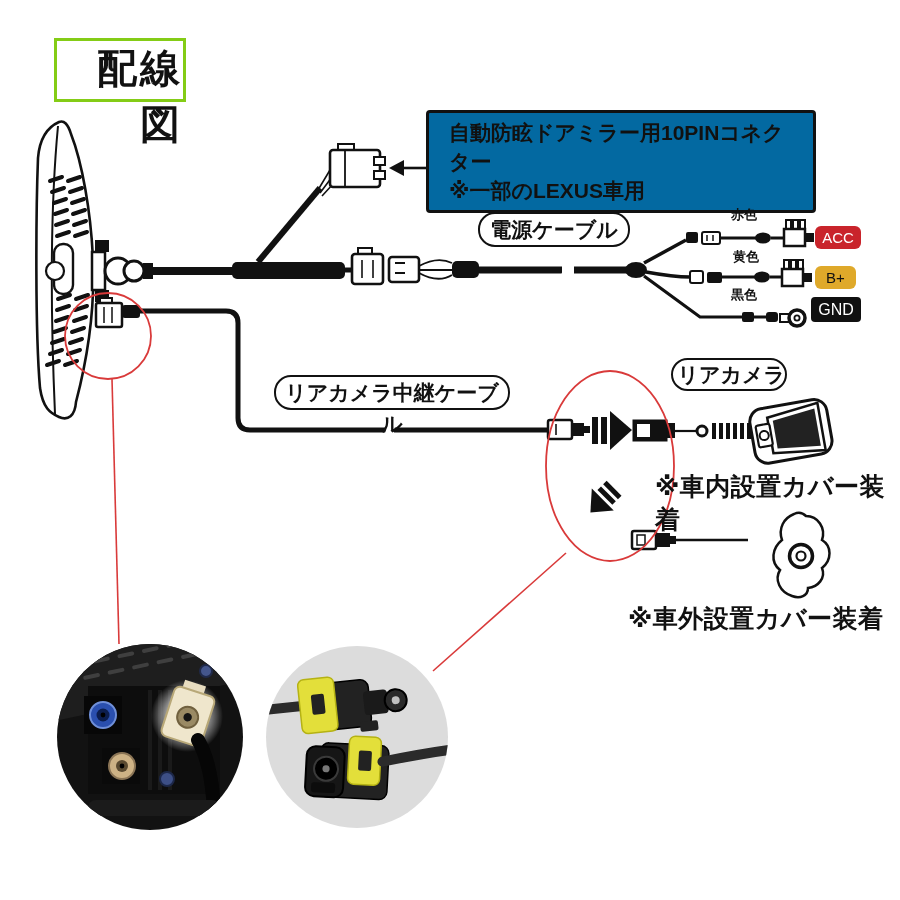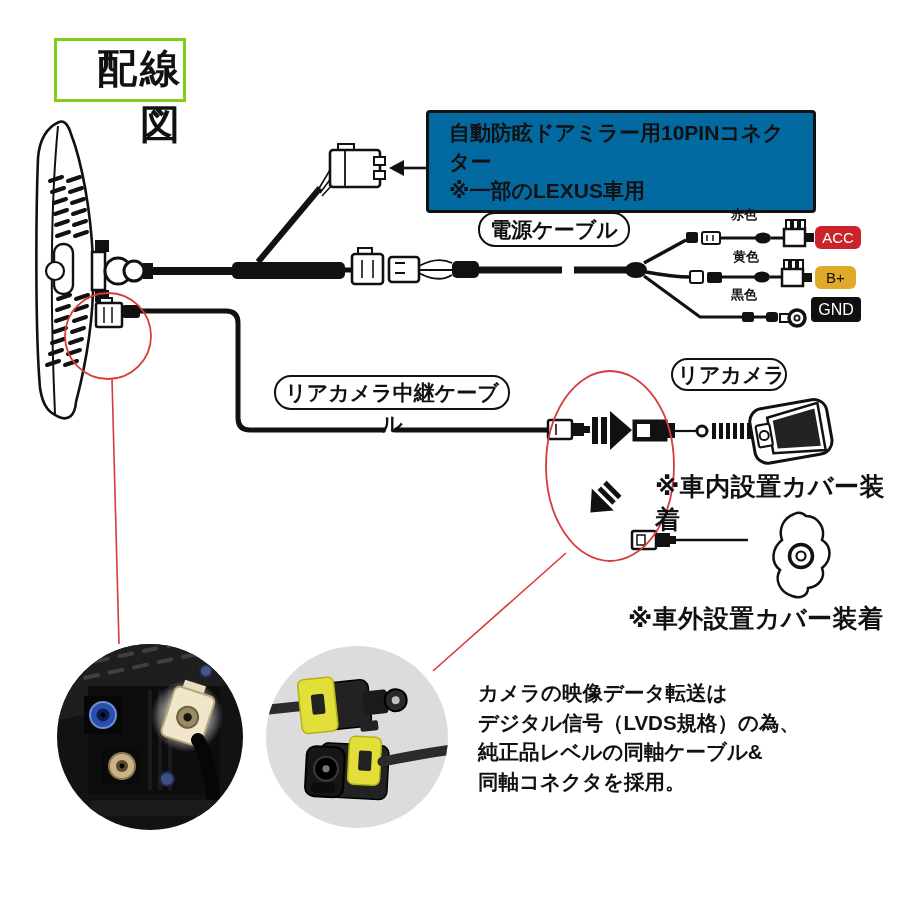--- a/index.html
+++ b/index.html
@@ -283,20 +283,14 @@
 <div class="abs wire-label" style="left:733px;top:248px;">黄色</div>
 <div class="abs wire-label" style="left:731px;top:286px;">黒色</div>
 
 <div class="abs badge badge-acc" style="background: rgb(201, 36, 43); color: rgb(255, 255, 255);">ACC</div>
 <div class="abs badge badge-bp" style="background: rgb(223, 169, 42); color: rgb(17, 17, 17);">B+</div>
 <div class="abs badge badge-gnd" style="background: rgb(16, 16, 16); color: rgb(255, 255, 255);">GND</div>
 
 <div class="abs note" style="left:655px;top:470px;">※車内設置カバー装着</div>
 <div class="abs note" style="left:628px;top:602px;">※車外設置カバー装着</div>
 
-<div class="abs desc" style="left:478px;top:678px;width:400px;">
-  <div>カメラの映像データ転送は</div>
-  <div>デジタル信号（LVDS規格）の為、</div>
-  <div>純正品レベルの同軸ケーブル&amp;</div>
-  <div>同軸コネクタを採用。</div>
+
 </div>
 
-</div>
-
 </body></html>

